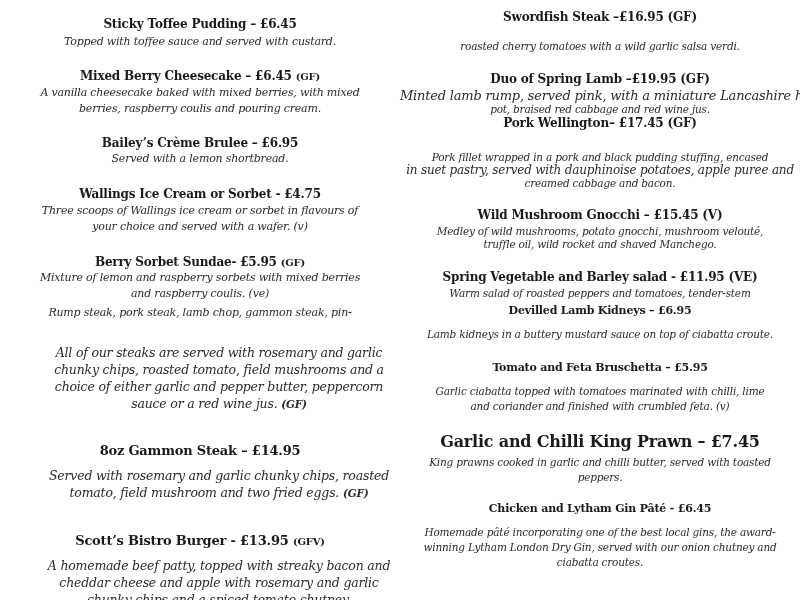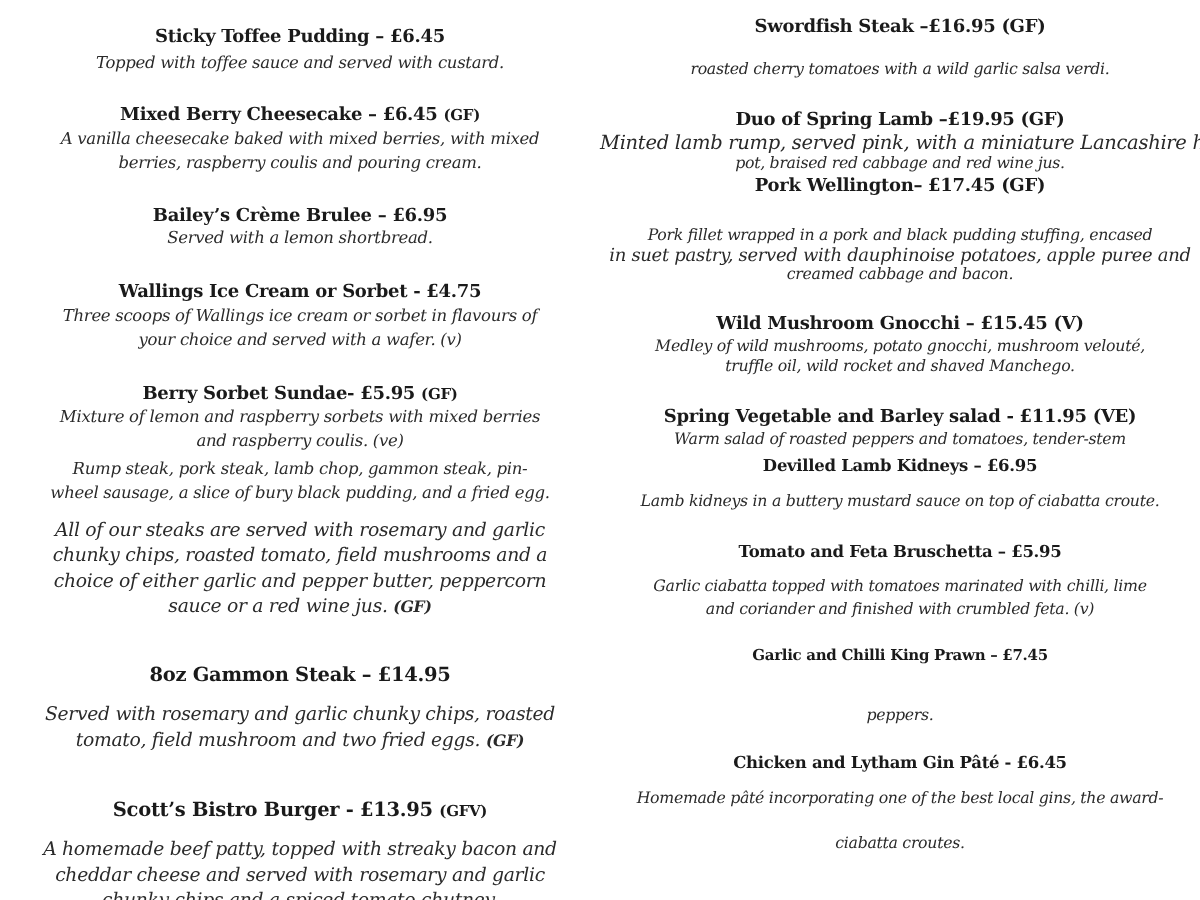--- a/index.html
+++ b/index.html
@@ -11,21 +11,21 @@
   .col { position: absolute; top: 0; width: 400px; height: 428px; }
   .col.left { left: 0; }
   .col.right { left: 400px; }
   .t, .d {
     position: absolute; left: 0; width: 400px; text-align: center;
     white-space: nowrap; letter-spacing: -0.2px;
   }
   .t { font-weight: bold; font-size: 12px; color: #1a1a1a; }
   .t .tag { font-size: 10px; }
   .d { font-style: italic; font-size: 11px; color: #2a2a2a; line-height: 16px; }
-  .d.lg { font-size: 12.5px; line-height: 17px; }
+  .d.lg { font-size: 12.5px; line-height: 17px; margin-left: 19px; }
   .t.lg { font-size: 13px; }
   .d .tag { font-weight: bold; font-size: 10.5px; }
 </style>
 </head>
 <body>
 
 <div class="col left">
 
   <div class="t" style="top:17px"><span>Sticky Toffee Pudding – £6.45</span></div>
   <div class="d" style="top:34px">Topped with toffee sauce and served with custard.</div>
@@ -39,34 +39,33 @@
 
   <div class="t" style="top:187px"><span>Wallings Ice Cream or Sorbet - £4.75</span></div>
   <div class="d" style="top:203px">Three scoops of Wallings ice cream or sorbet in flavours of</div>
   <div class="d" style="top:219px">your choice and served with a wafer. (v)</div>
 
   <div class="t" style="top:255px"><span>Berry Sorbet Sundae- £5.95</span> <span class="tag">(GF)</span></div>
   <div class="d" style="top:270px">Mixture of lemon and raspberry sorbets with mixed berries</div>
   <div class="d" style="top:286px">and raspberry coulis. (ve)</div>
 
   <div class="d" style="top:305px">Rump steak, pork steak, lamb chop, gammon steak, pin-</div>
-  <div class="d" style="top:321px">wheel sausage, a slice of bury black pudding, and a fried egg.</div>
 
   <div class="d lg" style="top:344px">All of our steaks are served with rosemary and garlic</div>
   <div class="d lg" style="top:361px">chunky chips, roasted tomato, field mushrooms and a</div>
   <div class="d lg" style="top:378px">choice of either garlic and pepper butter, peppercorn</div>
   <div class="d lg" style="top:395px"><span>sauce or a red wine jus.</span> <span class="tag">(GF)</span></div>
 
   <div class="t lg" style="top:443px">8oz Gammon Steak – £14.95</div>
   <div class="d lg" style="top:467px">Served with rosemary and garlic chunky chips, roasted</div>
   <div class="d lg" style="top:484px"><span>tomato, field mushroom and two fried eggs.</span> <span class="tag">(GF)</span></div>
 
   <div class="t lg" style="top:533px"><span>Scott’s Bistro Burger - £13.95</span> <span class="tag">(GFV)</span></div>
   <div class="d lg" style="top:557px">A homemade beef patty, topped with streaky bacon and</div>
-  <div class="d lg" style="top:574px">cheddar cheese and served with rosemary and garlic</div>
+  <div class="d lg" style="top:574px">cheddar cheese and apple with rosemary and garlic</div>
   <div class="d lg" style="top:591px">chunky chips and a spiced tomato chutney.</div>
 </div>
 
 <div class="col right">
 
   <div class="t" style="top:10px">Swordfish Steak –£16.95 (GF)</div>
   <div class="d" style="top:38px; font-size:10.5px">roasted cherry tomatoes with a wild garlic salsa verdi.</div>
 
   <div class="t" style="top:72px">Duo of Spring Lamb –£19.95 (GF)</div>
   <div class="d" style="top:88px; font-size:13px">Minted lamb rump, served pink, with a miniature Lancashire hot</div>
@@ -84,20 +83,22 @@
   <div class="t" style="top:270px">Spring Vegetable and Barley salad - £11.95 (VE)</div>
   <div class="d" style="top:285px; font-size:10.5px">Warm salad of roasted peppers and tomatoes, tender-stem</div>
 
   <div class="t" style="top:304px; font-size:11px">Devilled Lamb Kidneys – £6.95</div>
   <div class="d" style="top:326px; font-size:10.5px">Lamb kidneys in a buttery mustard sauce on top of ciabatta croute.</div>
 
   <div class="t" style="top:361px; font-size:11px">Tomato and Feta Bruschetta – £5.95</div>
   <div class="d" style="top:383px; font-size:10.5px">Garlic ciabatta topped with tomatoes marinated with chilli, lime</div>
   <div class="d" style="top:398px; font-size:10.5px">and coriander and finished with crumbled feta.  (v)</div>
 
-  <div class="t" style="top:432px; font-size:10px">Garlic and Chilli King Prawn – £7.45</div>
+  <div class="t" style="top:432px; font-size:16px">Garlic and Chilli King Prawn – £7.45</div>
+  <div class="d" style="top:454px; font-size:10.5px">King prawns cooked in garlic and chilli butter, served with toasted</div>
   <div class="d" style="top:469px; font-size:10.5px">peppers.</div>
 
   <div class="t" style="top:502px; font-size:11px">Chicken and Lytham Gin Pâté - £6.45</div>
   <div class="d" style="top:524px; font-size:10.5px">Homemade pâté incorporating one of the best local gins, the award-</div>
+  <div class="d" style="top:539px; font-size:10.5px">winning Lytham London Dry Gin, served with our onion chutney and</div>
   <div class="d" style="top:554px; font-size:10.5px">ciabatta croutes.</div>
 
 </div>
 
 </body></html>

